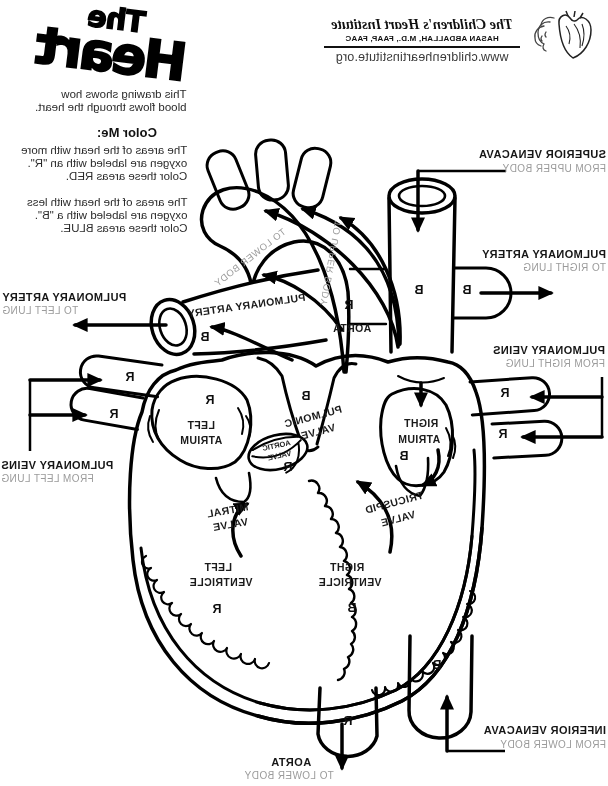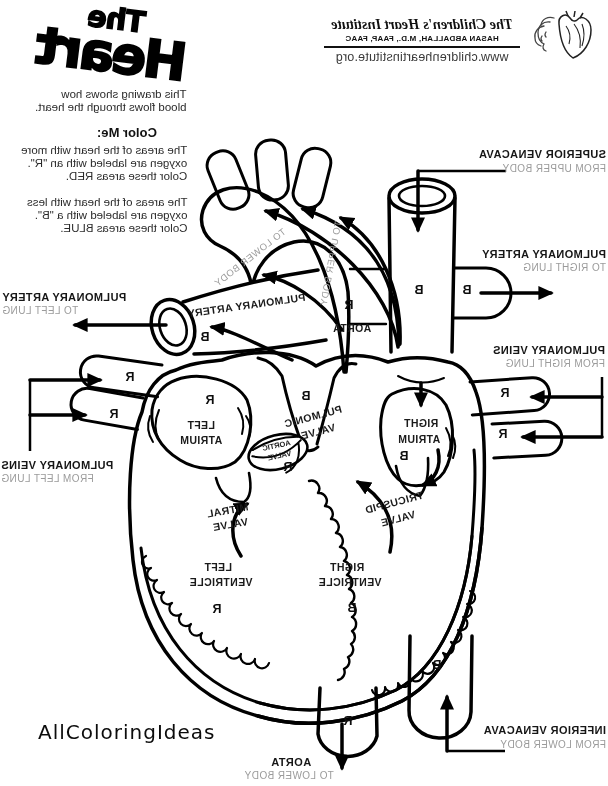--- a/index.html
+++ b/index.html
@@ -232,15 +232,14 @@
       <path d="M 24,10 C 18,8 12,11 11,17"></path>
       <path d="M 16,24 q -2,3 0,5 M 12,28 q -2,3 0,5"></path>
     </g>
     <g stroke="#222" fill="#fff" stroke-width="1.5" stroke-linejoin="round">
       <path d="M 40,10 C 36,4 28,8 29,16 C 30,30 34,44 43,50 C 54,46 61,34 61,22 C 61,12 52,6 47,12 C 45,14 42,13 40,10 Z"></path>
       <path d="M 38,8 L 36,3 M 44,9 L 45,3 M 50,10 L 53,5"></path>
       <path d="M 36,18 q 6,8 3,18 M 44,16 q 8,10 6,24 M 52,16 q 4,10 0,22" fill="none" stroke-width="1.1"></path>
     </g>
   </svg>
 
-  <div id="wm" class="abs">AllColoringIdeas</div>
 
 </div>
 
 </body></html>

